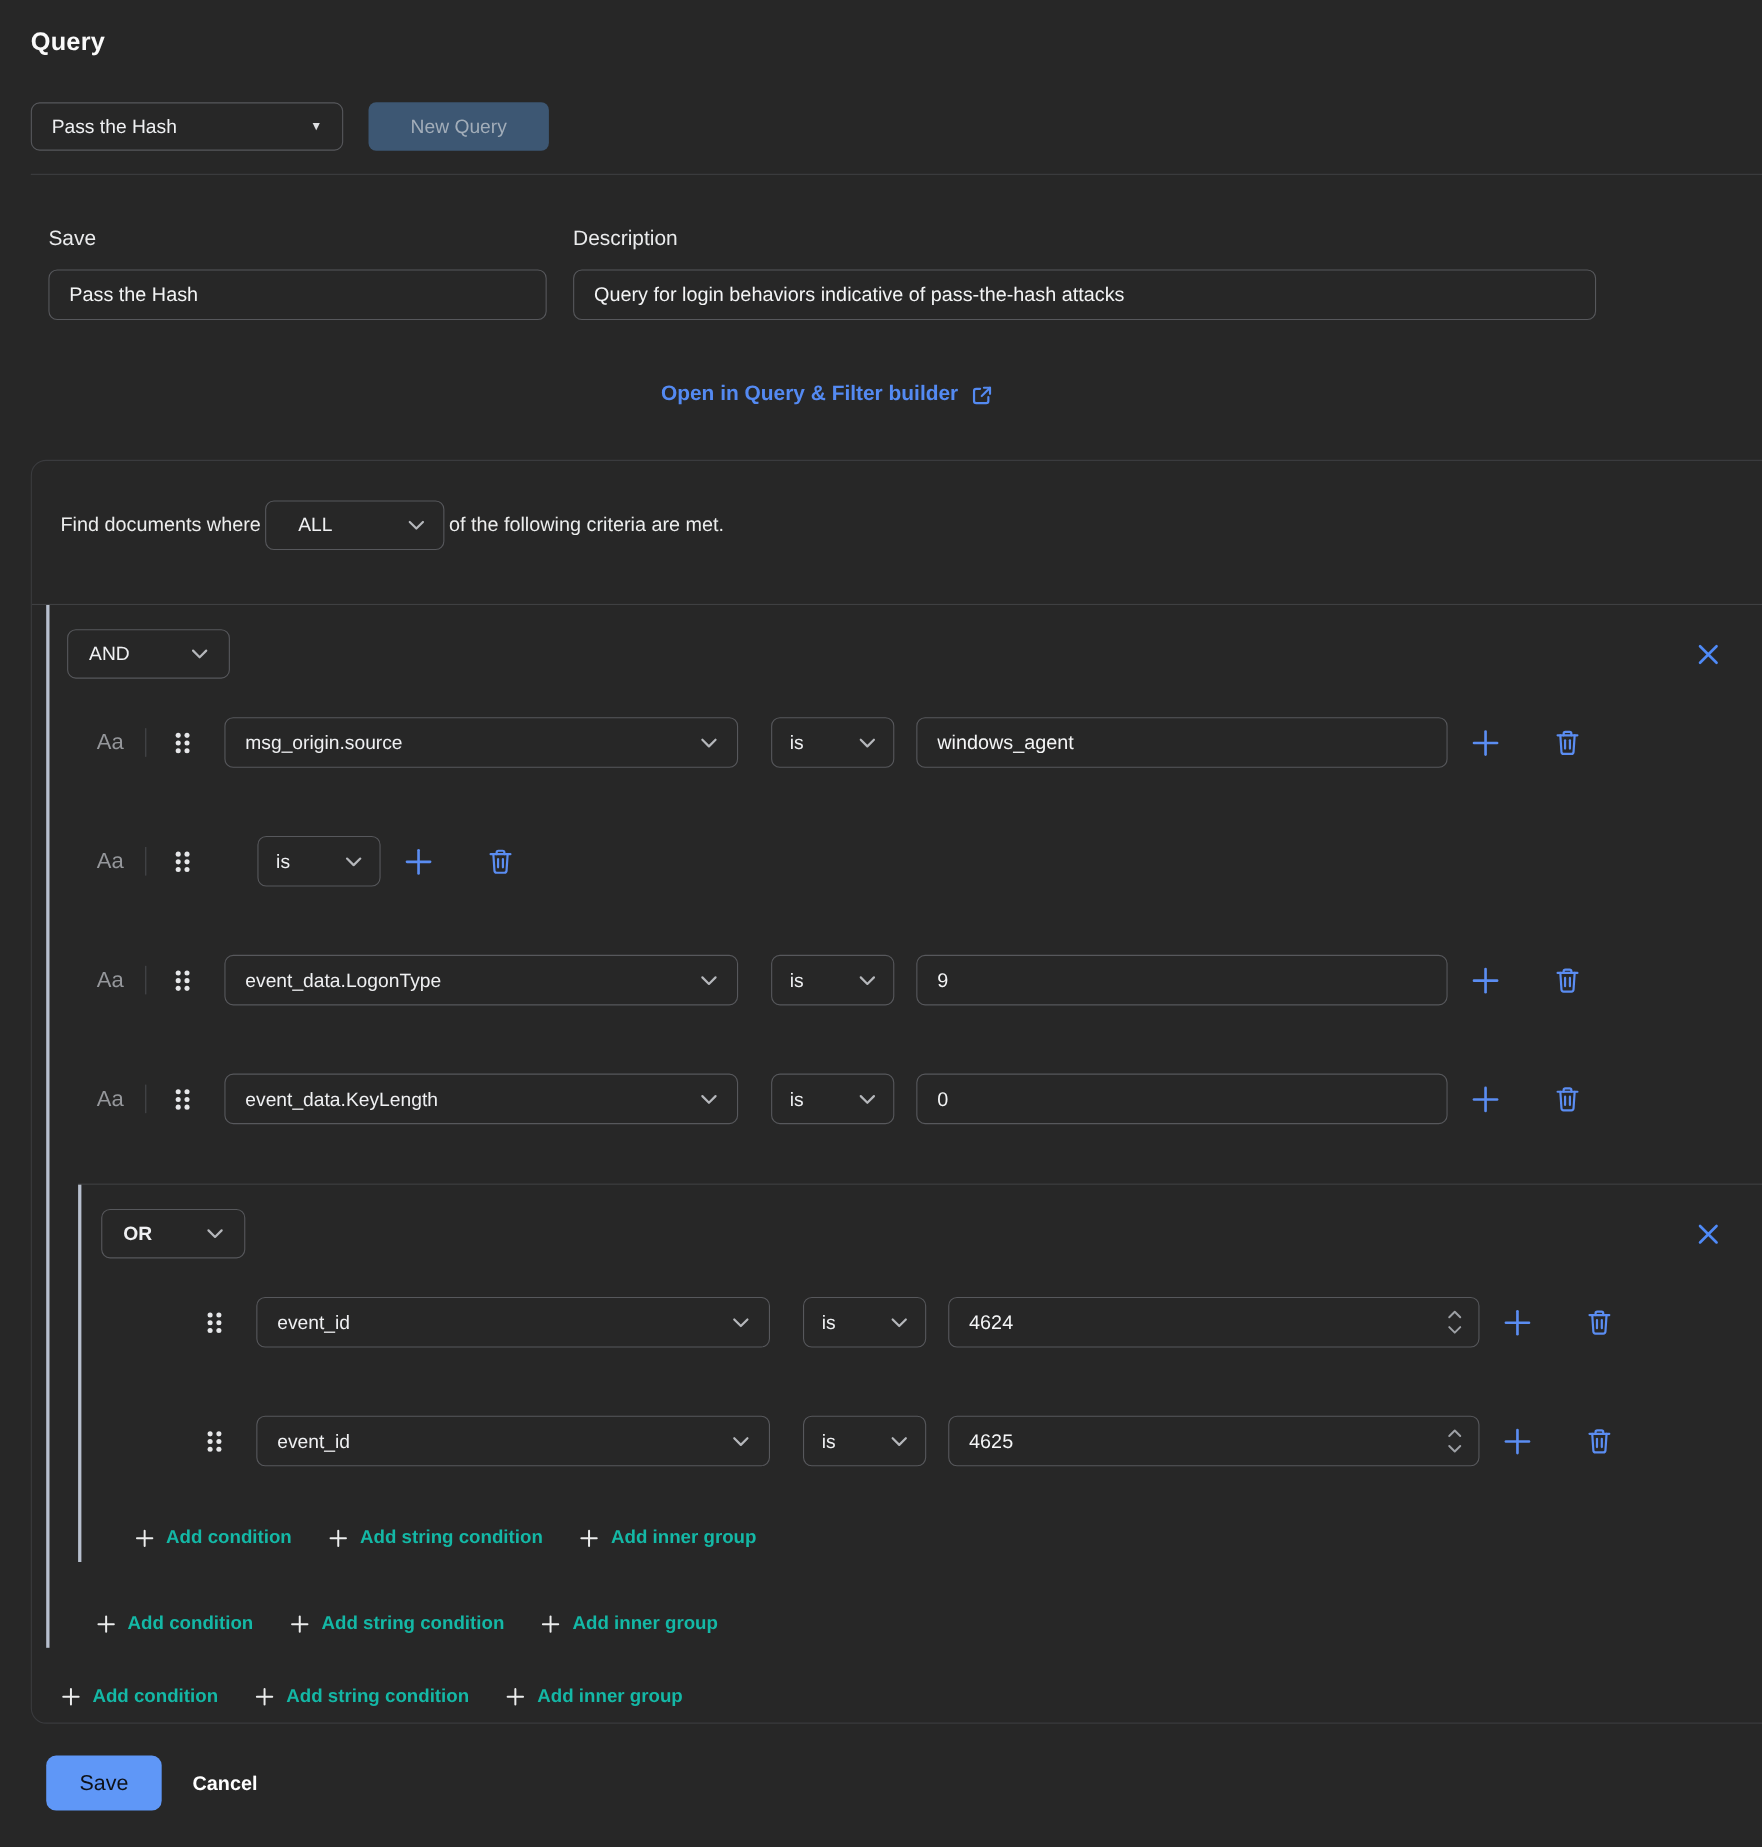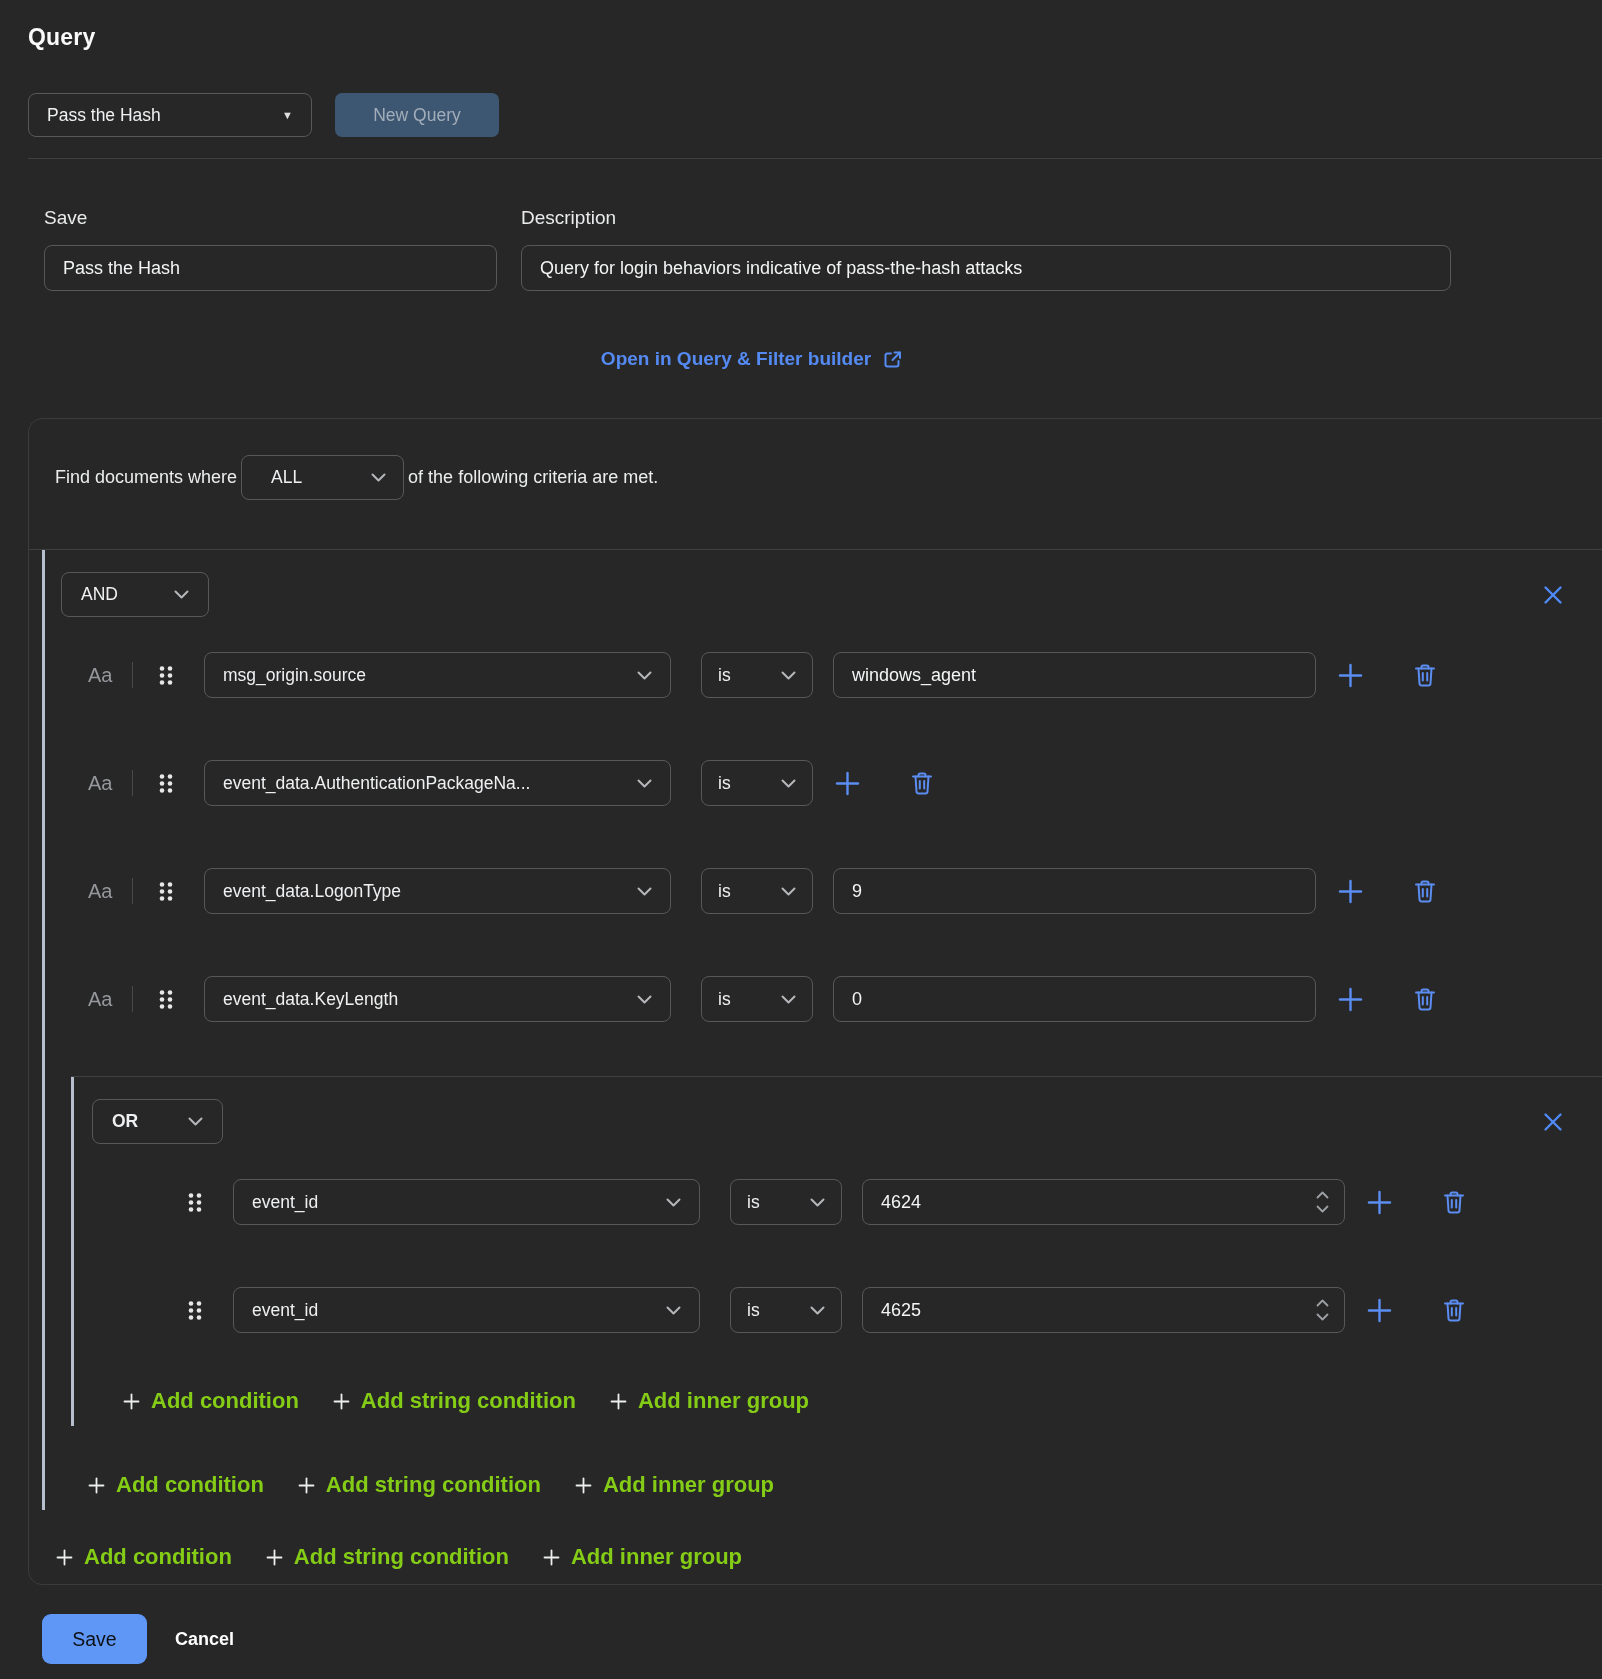--- a/index.html
+++ b/index.html
@@ -81,21 +81,21 @@
   .spinner { position: absolute; right: 16px; top: 50%; transform: translateY(-50%); display: flex; flex-direction: column; gap: 6px; }
   .plus-btn { margin-left: 21px; }
   .trash-btn { margin-left: 49px; }
 
   .add-row { display: flex; gap: 34px; margin-top: 55px; padding-left: 59px; align-items: center; }
   .or .add-row { padding-left: 52px; }
   .add-row.and-level { margin-top: 46px; }
   .add-row.outer-add { margin-top: 34px; padding-left: 0; margin-left: 27px; }
   .add-btn {
     display: inline-flex; align-items: center; gap: 11px; background: none; border: none;
-    color: #84cc16; font-size: 22px; font-weight: 600; cursor: pointer; font-family: inherit;
+    color: #14b8a6; font-size: 17px; font-weight: 600; cursor: pointer; font-family: inherit;
   }
 
   .footer { margin-top: 29px; margin-left: 14px; display: flex; align-items: center; gap: 28px; }
   .save-btn {
     width: 105px; height: 50px; background: #5f97f7; color: #0e1116; font-size: 19.5px;
     border: none; border-radius: 9px; cursor: pointer; font-family: inherit;
   }
   .cancel-btn { background: none; border: none; color: #ffffff; font-size: 18px; font-weight: 700; cursor: pointer; font-family: inherit; }
 </style>
 </head>
@@ -221,26 +221,20 @@
       <span class="drag">
         <svg width="14" height="21" viewBox="0 0 14 21" fill="#e6e7e9">
             <circle cx="3" cy="3.5" r="2.3"></circle>
             <circle cx="11" cy="3.5" r="2.3"></circle>
             <circle cx="3" cy="10.5" r="2.3"></circle>
             <circle cx="11" cy="10.5" r="2.3"></circle>
             <circle cx="3" cy="17.5" r="2.3"></circle>
             <circle cx="11" cy="17.5" r="2.3"></circle>
           </svg>
       </span>
-      <div class="select sel-field">
-        <span>event_data.AuthenticationPackageNa...</span>
-        <span class="chev"><svg width="15" height="9" viewBox="0 0 15 9" fill="none" stroke="#b5b7bb" stroke-width="2" stroke-linecap="round" stroke-linejoin="round">
-              <polyline points="1.5,1.5 7.5,7.5 13.5,1.5"></polyline>
-            </svg></span>
-      </div>
       <div class="select sel-op">
         <span>is</span>
         <span class="chev"><svg width="15" height="9" viewBox="0 0 15 9" fill="none" stroke="#b5b7bb" stroke-width="2" stroke-linecap="round" stroke-linejoin="round">
               <polyline points="1.5,1.5 7.5,7.5 13.5,1.5"></polyline>
             </svg></span>
       </div>
       <button class="icon-btn plus-btn">
         <svg width="27" height="27" viewBox="0 0 27 27" fill="none" stroke="#5b8df2" stroke-width="2.4" stroke-linecap="round">
             <line x1="13.5" y1="3" x2="13.5" y2="24"></line>
             <line x1="3" y1="13.5" x2="24" y2="13.5"></line>

